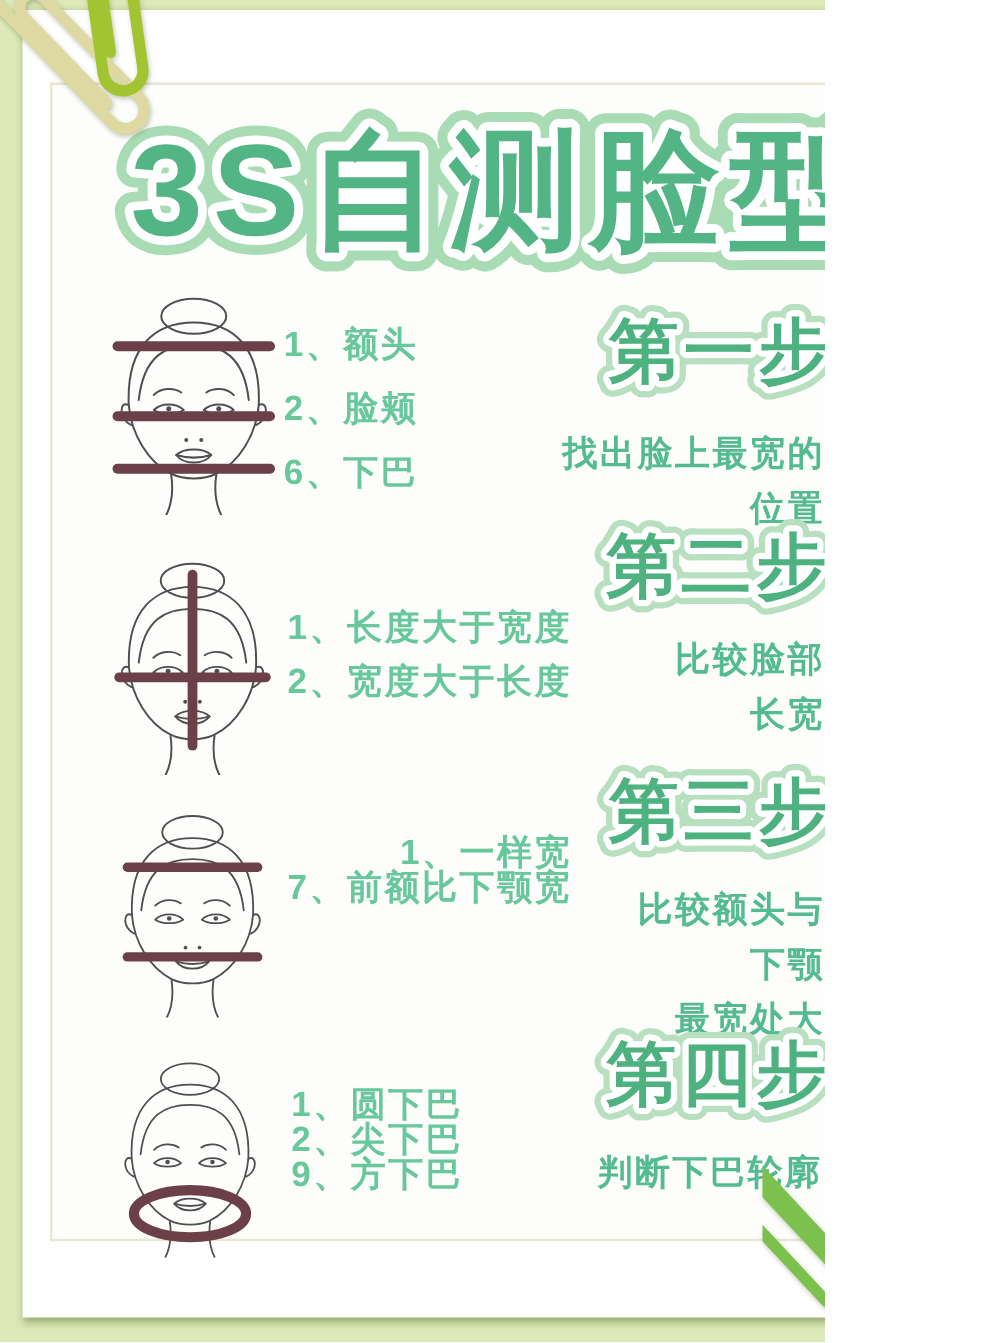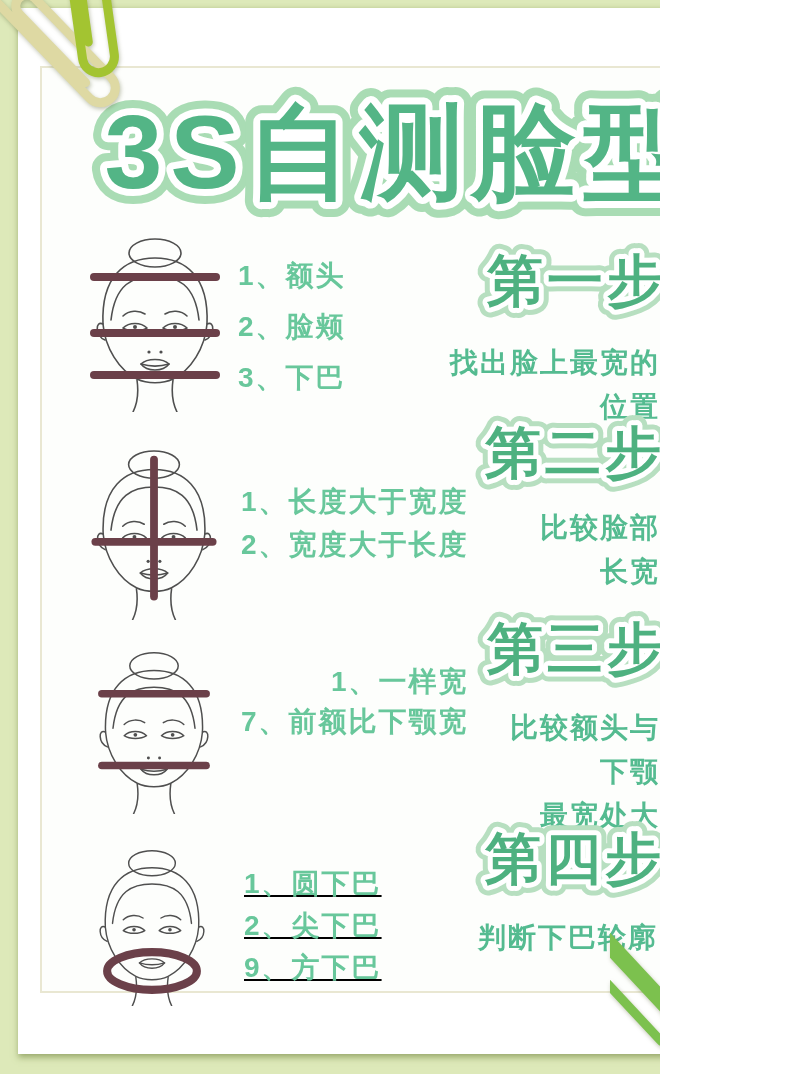--- a/index.html
+++ b/index.html
@@ -15,21 +15,21 @@
   .title-svg text{font-family:"Liberation Sans",sans-serif;font-weight:bold;font-size:104px;letter-spacing:8px;}
   .t-outer{fill:none;stroke:#a9dcb4;stroke-width:30px;stroke-linejoin:round;}
   .t-mid{fill:none;stroke:#ffffff;stroke-width:14px;stroke-linejoin:round;}
   .t-fill{fill:#53b586;}
   .step-svg{position:absolute;}
   .step-svg text{font-family:"Liberation Sans",sans-serif;font-weight:bold;font-size:56px;letter-spacing:4px;}
   .h-outer{fill:none;stroke:#b7dfc0;stroke-width:20px;stroke-linejoin:round;}
   .h-mid{fill:none;stroke:#ffffff;stroke-width:10px;stroke-linejoin:round;}
   .h-fill{fill:#4eb180;}
   
-  .list{position:absolute;display:flex;flex-direction:column;margin-left:11px;}
+  .list{position:absolute;display:flex;flex-direction:column;}
   .list-item{font-size:28px;font-weight:bold;color:#68c79b;letter-spacing:2px;line-height:1;}
   .desc{position:absolute;font-size:28px;font-weight:bold;color:#54bb90;letter-spacing:2px;line-height:44px;}
   .desc .indent{padding-left:30px;}
   
   .face{position:absolute;}
   .face path,.face ellipse,.face circle,.face line{fill:none;stroke:#4f4f4f;stroke-width:1.6;
         stroke-linecap:round;stroke-linejoin:round;}
   .face circle.dot{fill:#4f4f4f;stroke:none;}
   .face .mark{stroke:#6b4049;stroke-width:8;stroke-linecap:round;}
   .face .mark-thick{stroke:#6b4049;stroke-width:9;}
@@ -74,21 +74,21 @@
     <path d="M56,128 C62,122 78,122 84,128 C78,136 62,136 56,128 Z"></path>
     <path d="M56,128 C66,131 74,131 84,128"></path>
     <line class="mark" x1="9" y1="41" x2="131" y2="41"></line>
     <line class="mark" x1="9" y1="97" x2="131" y2="97"></line>
     <line class="mark" x1="9" y1="139" x2="131" y2="139"></line>
   </svg>
 
   <div class="list" style="left:227px;top:262px;row-gap:23px;">
     <div class="list-item">1、额头</div>
     <div class="list-item">2、脸颊</div>
-    <div class="list-item">3、下巴</div>
+    <div class="list-item">6、下巴</div>
   </div>
 
   <svg class="step-svg" style="left:462px;top:236px;" width="230" height="90">
     <text class="h-outer" x="115" y="64" text-anchor="middle">第一步</text>
     <text class="h-mid" x="115" y="64" text-anchor="middle">第一步</text>
     <text class="h-fill" x="115" y="64" text-anchor="middle">第一步</text>
   </svg>
   <div class="desc" style="left:448px;top:341px;">找出脸上最宽的位置</div>
 
   <svg class="face" style="left:84px;top:448px;" width="140" height="172" viewBox="0 0 140 176">
@@ -140,21 +140,21 @@
     <circle class="dot" cx="50" cy="91" r="2"></circle>
       <circle class="dot" cx="90" cy="91" r="2"></circle>
     <circle class="dot" cx="64" cy="116" r="1.6"></circle>
       <circle class="dot" cx="76" cy="116" r="1.6"></circle>
     <path d="M56,128 C62,122 78,122 84,128 C78,136 62,136 56,128 Z"></path>
     <path d="M56,128 C66,131 74,131 84,128"></path>
     <line class="mark" x1="14" y1="47" x2="126" y2="47"></line>
     <line class="mark" x1="14" y1="124" x2="126" y2="124"></line>
   </svg>
 
-  <div class="list" style="left:230px;top:668px;row-gap:12px;">
+  <div class="list" style="left:230px;top:668px;row-gap:0;">
     <div class="list-item">1、一样宽</div>
     <div class="list-item">7、前额比下颚宽</div>
   </div>
 
   <svg class="step-svg" style="left:462px;top:604px;" width="230" height="90">
     <text class="h-outer" x="115" y="64" text-anchor="middle">第三步</text>
     <text class="h-mid" x="115" y="64" text-anchor="middle">第三步</text>
     <text class="h-fill" x="115" y="64" text-anchor="middle">第三步</text>
   </svg>
   <div class="desc" style="left:482px;top:706px;">
@@ -176,21 +176,21 @@
     <path d="M78,92 C84,86 96,86 102,92 C96,96 84,96 78,92 Z"></path>
     <circle class="dot" cx="50" cy="91" r="2"></circle>
       <circle class="dot" cx="90" cy="91" r="2"></circle>
     <circle class="dot" cx="64" cy="116" r="1.6"></circle>
       <circle class="dot" cx="76" cy="116" r="1.6"></circle>
     <path d="M56,128 C62,122 78,122 84,128 C78,136 62,136 56,128 Z"></path>
     <path d="M56,128 C66,131 74,131 84,128"></path>
     <ellipse class="mark-thick" cx="70" cy="137" rx="50" ry="21"></ellipse>
   </svg>
 
-  <div class="list" style="left:233px;top:870px;row-gap:14px;text-decoration:underline;">
+  <div class="list" style="left:233px;top:870px;">
     <div class="list-item">1、圆下巴</div>
     <div class="list-item">2、尖下巴</div>
     <div class="list-item">9、方下巴</div>
   </div>
 
   <svg class="step-svg" style="left:460px;top:814px;" width="230" height="90">
     <text class="h-outer" x="115" y="64" text-anchor="middle">第四步</text>
     <text class="h-mid" x="115" y="64" text-anchor="middle">第四步</text>
     <text class="h-fill" x="115" y="64" text-anchor="middle">第四步</text>
   </svg>

